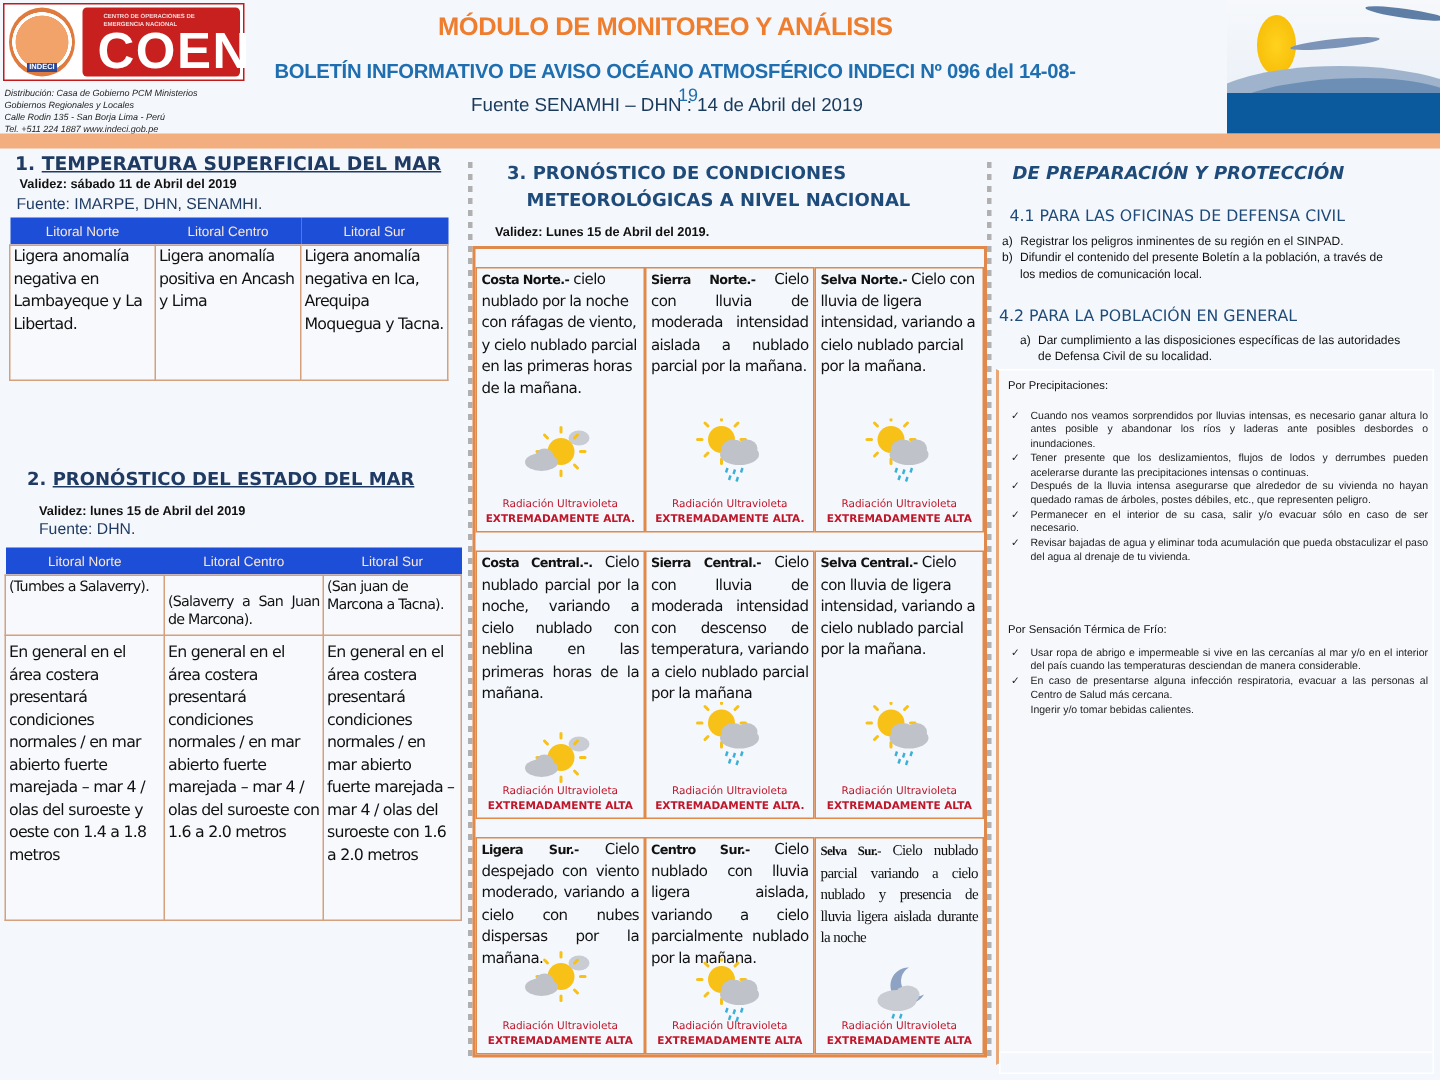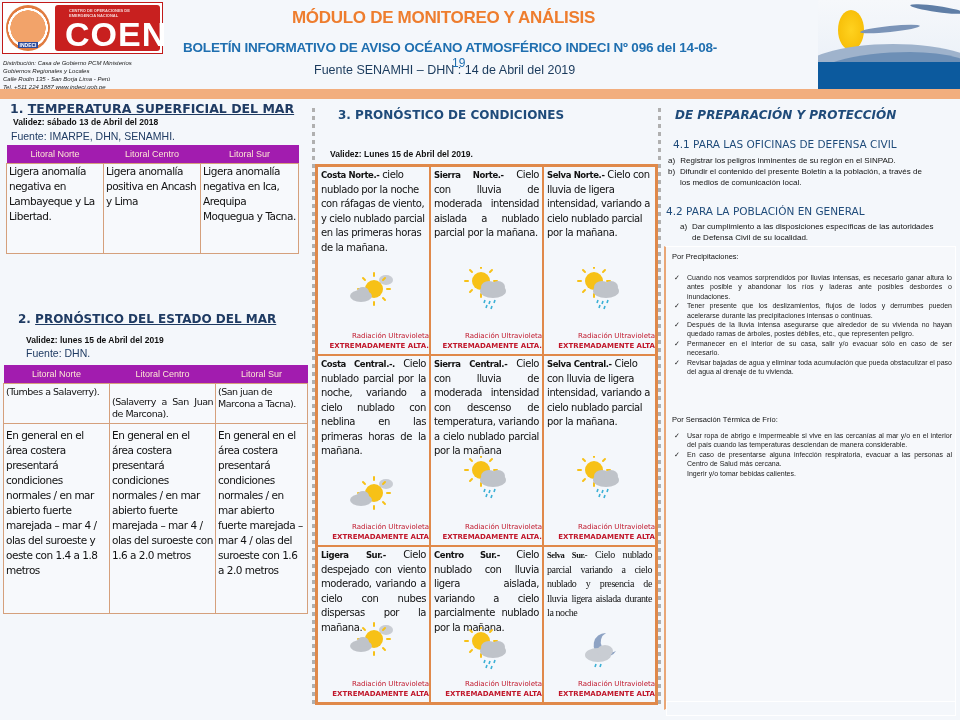--- a/index.html
+++ b/index.html
@@ -31,43 +31,43 @@
   .orange-bar { position:absolute; left: 0; top: 89px; width: 960px; height: 10px; background: #f2ae7e; }
 
   
   .sec-title { position:absolute; font-weight: bold; color: #1f3b63; font-family: "DejaVu Sans", sans-serif; }
   .sec-title u { text-decoration: underline; }
   .s1-title { left: 10px; top: 101px; font-size: 12.5px; }
   .validez { position:absolute; font-size: 8.5px; font-weight: bold; color:#111; }
   .fuente { position:absolute; font-size: 10.5px; color:#1f3b63; }
 
   table.lit { position:absolute; border-collapse: collapse; table-layout: fixed; }
-  table.lit th { background: #a21caf; color: #fde6d4; font-weight: normal; font-size: 9px; height: 18px; text-align: center; }
+  table.lit th { background: #1d4ed8; color: #fde6d4; font-weight: normal; font-size: 9px; height: 18px; text-align: center; }
   table.lit td { border: 1px solid #d5a07c; vertical-align: top; font-size: 10.5px; line-height: 15px; padding: 0 2px; color:#111; background: #f7f9fc; font-family: "DejaVu Sans", sans-serif; letter-spacing: -0.5px; }
   .t1 { left: 6px; top: 145px; width: 292px; }
   .t1 td { height: 90px; }
   .t2 { left: 3px; top: 365px; width: 304px; }
   .t2 td { font-size: 10px; line-height: 14.5px; }
   .t2 td.sm { font-size: 9.5px; line-height: 12px; height: 40px; padding-top: 2px; }
   .t2 td.big { height: 190px; padding-top: 4px; }
   .just { text-align: justify; }
 
   .s2-title { left: 18px; top: 312px; font-size: 12px; }
 
   
   .dash-left { position:absolute; left: 312px; top: 108px; width: 3px; height: 600px; background: repeating-linear-gradient(#b0b0b0 0 4px, transparent 4px 8px); }
   .dash-right { position:absolute; left: 658px; top: 108px; width: 3px; height: 600px; background: repeating-linear-gradient(#b0b0b0 0 4px, transparent 4px 8px); }
   .s3-title { left: 338px; top: 106px; font-size: 12px; line-height: 18px; color: #1f4b7a; }
   .s3-title .l2 { display:block; padding-left: 13px; }
   .grid3 { position:absolute; left: 315px; top: 164px; width: 343px; height: 541px; border: 2px solid #e0894a; display: grid; grid-template-columns: 1fr 1fr 1fr; grid-template-rows: 189px 191px 157px; }
-  .cell { border: 1.5px solid #e0894a; position: relative; padding: 1px 3px; font-size: 10px; line-height: 14.5px; font-family: "DejaVu Sans", sans-serif; letter-spacing: -0.4px; }
+  .cell { border: 1.5px solid #e0894a; position: relative; padding: 1px 3px; font-size: 10px; line-height: 14.5px; font-family: "DejaVu Sans", sans-serif; letter-spacing: -0.4px; margin-top: 12px; }
   .cell .txt { display:block; }
   .cell .region { font-size: 8.5px; font-weight: bold; }
   .cell .icon { position:absolute; left: 50%; transform: translateX(-50%); width: 56px; height: 44px; }
-  .cell .uv { position:absolute; left: 0; right: 0; bottom: 3px; text-align:right; color: #c0162a; font-size: 7px; line-height: 10px; letter-spacing: 0; }
+  .cell .uv { position:absolute; left: 0; right: 0; bottom: 3px; text-align:center; color: #c0162a; font-size: 7px; line-height: 10px; letter-spacing: 0; }
   .cell .uv b { font-weight: bold; font-size: 7px; }
 
   
   .s4-title { left: 675px; top: 106px; font-size: 12px; line-height: 18px; color:#1f4b7a; }
   .s4-title .l2 { display:block; padding-left: 0px; font-style: italic; }
   .sub41 { position:absolute; left: 673px; top: 138px; font-size: 10.5px; color:#1f4b7a; font-family: "DejaVu Sans", sans-serif; }
   .sub42 { position:absolute; left: 666px; top: 205px; font-size: 10.5px; color:#1f4b7a; font-family: "DejaVu Sans", sans-serif; }
   .rec { position:absolute; font-size: 8px; line-height: 11px; color:#111; }
   .rec .lab { display:inline-block; width: 10px; }
   .r41a { left: 668px; top: 155px; width: 285px; }
@@ -117,21 +117,21 @@
   <div class="wave2"></div>
   <div class="sea"></div>
 </div>
 
 <div class="orange-bar"></div>
 
 <div class="sec-title s1-title">
   <span>1.</span>
   <u>TEMPERATURA SUPERFICIAL DEL MAR</u>
 </div>
-<div class="validez" style="left:13px;top:117px;">Validez:  sábado 13 de Abril del 2018</div>
+<div class="validez" style="left:13px;top:117px;">Validez:  sábado 11 de Abril del 2019</div>
 <div class="fuente" style="left:11px;top:130px;">
   <span>Fuente:</span>
   <span>IMARPE, DHN, SENAMHI.</span>
 </div>
 
 <table class="lit t1">
   <colgroup>
       <col style="width:97px">
       <col style="width:97px">
       <col style="width:98px">
@@ -187,20 +187,21 @@
       <td class="big">En general en el área costera presentará condiciones normales / en mar abierto fuerte marejada – mar 4 / olas del suroeste con 1.6 a 2.0 metros</td>
     </tr>
   </tbody>
 </table>
 
 <div class="dash-left"></div>
 <div class="dash-right"></div>
 
 <div class="sec-title s3-title">
   <span>3. PRONÓSTICO DE CONDICIONES</span>
+  <span class="l2">METEOROLÓGICAS A NIVEL NACIONAL</span>
 </div>
 <div class="validez" style="left:330px;top:149px;">Validez:    Lunes 15  de Abril del 2019.</div>
 
 <svg width="0" height="0" style="position:absolute">
   <defs>
     <g id="sunray">
       <circle cx="0" cy="0" r="9" fill="#f7c117"></circle>
       <g stroke="#f7c117" stroke-width="2" stroke-linecap="round">
         <line x1="0" y1="-13" x2="0" y2="-16"></line>
           <line x1="0" y1="13" x2="0" y2="16"></line>

